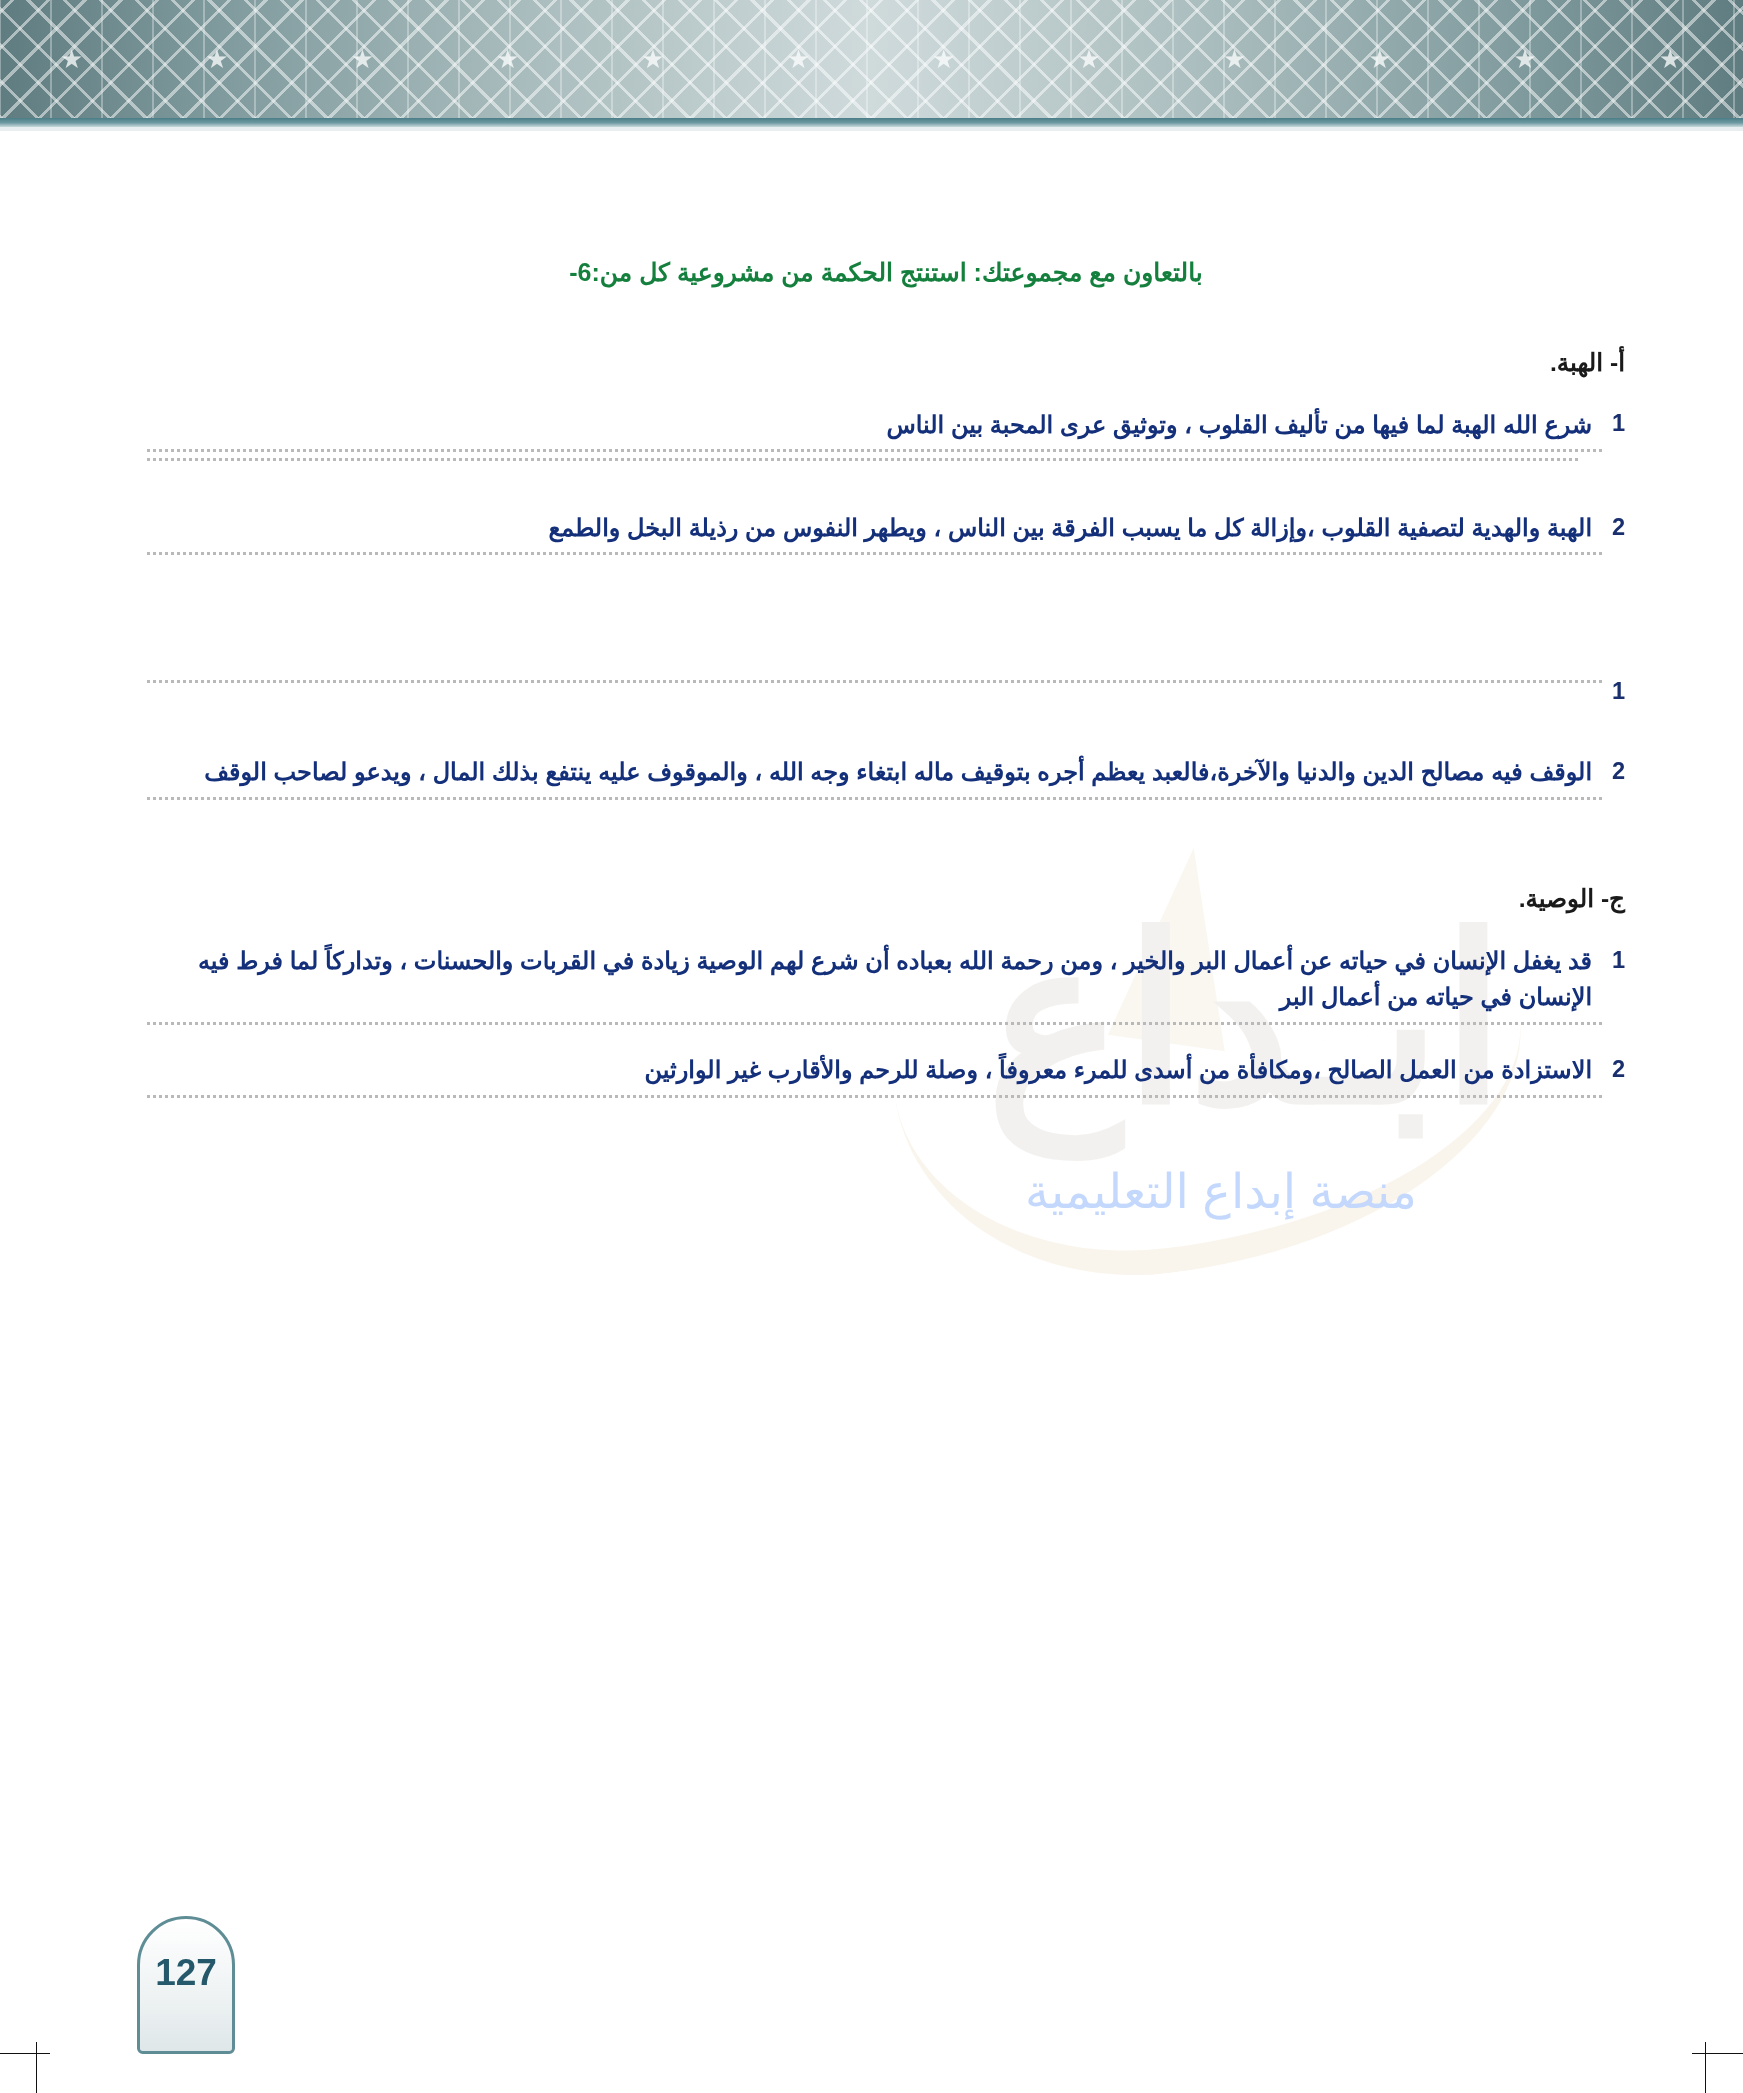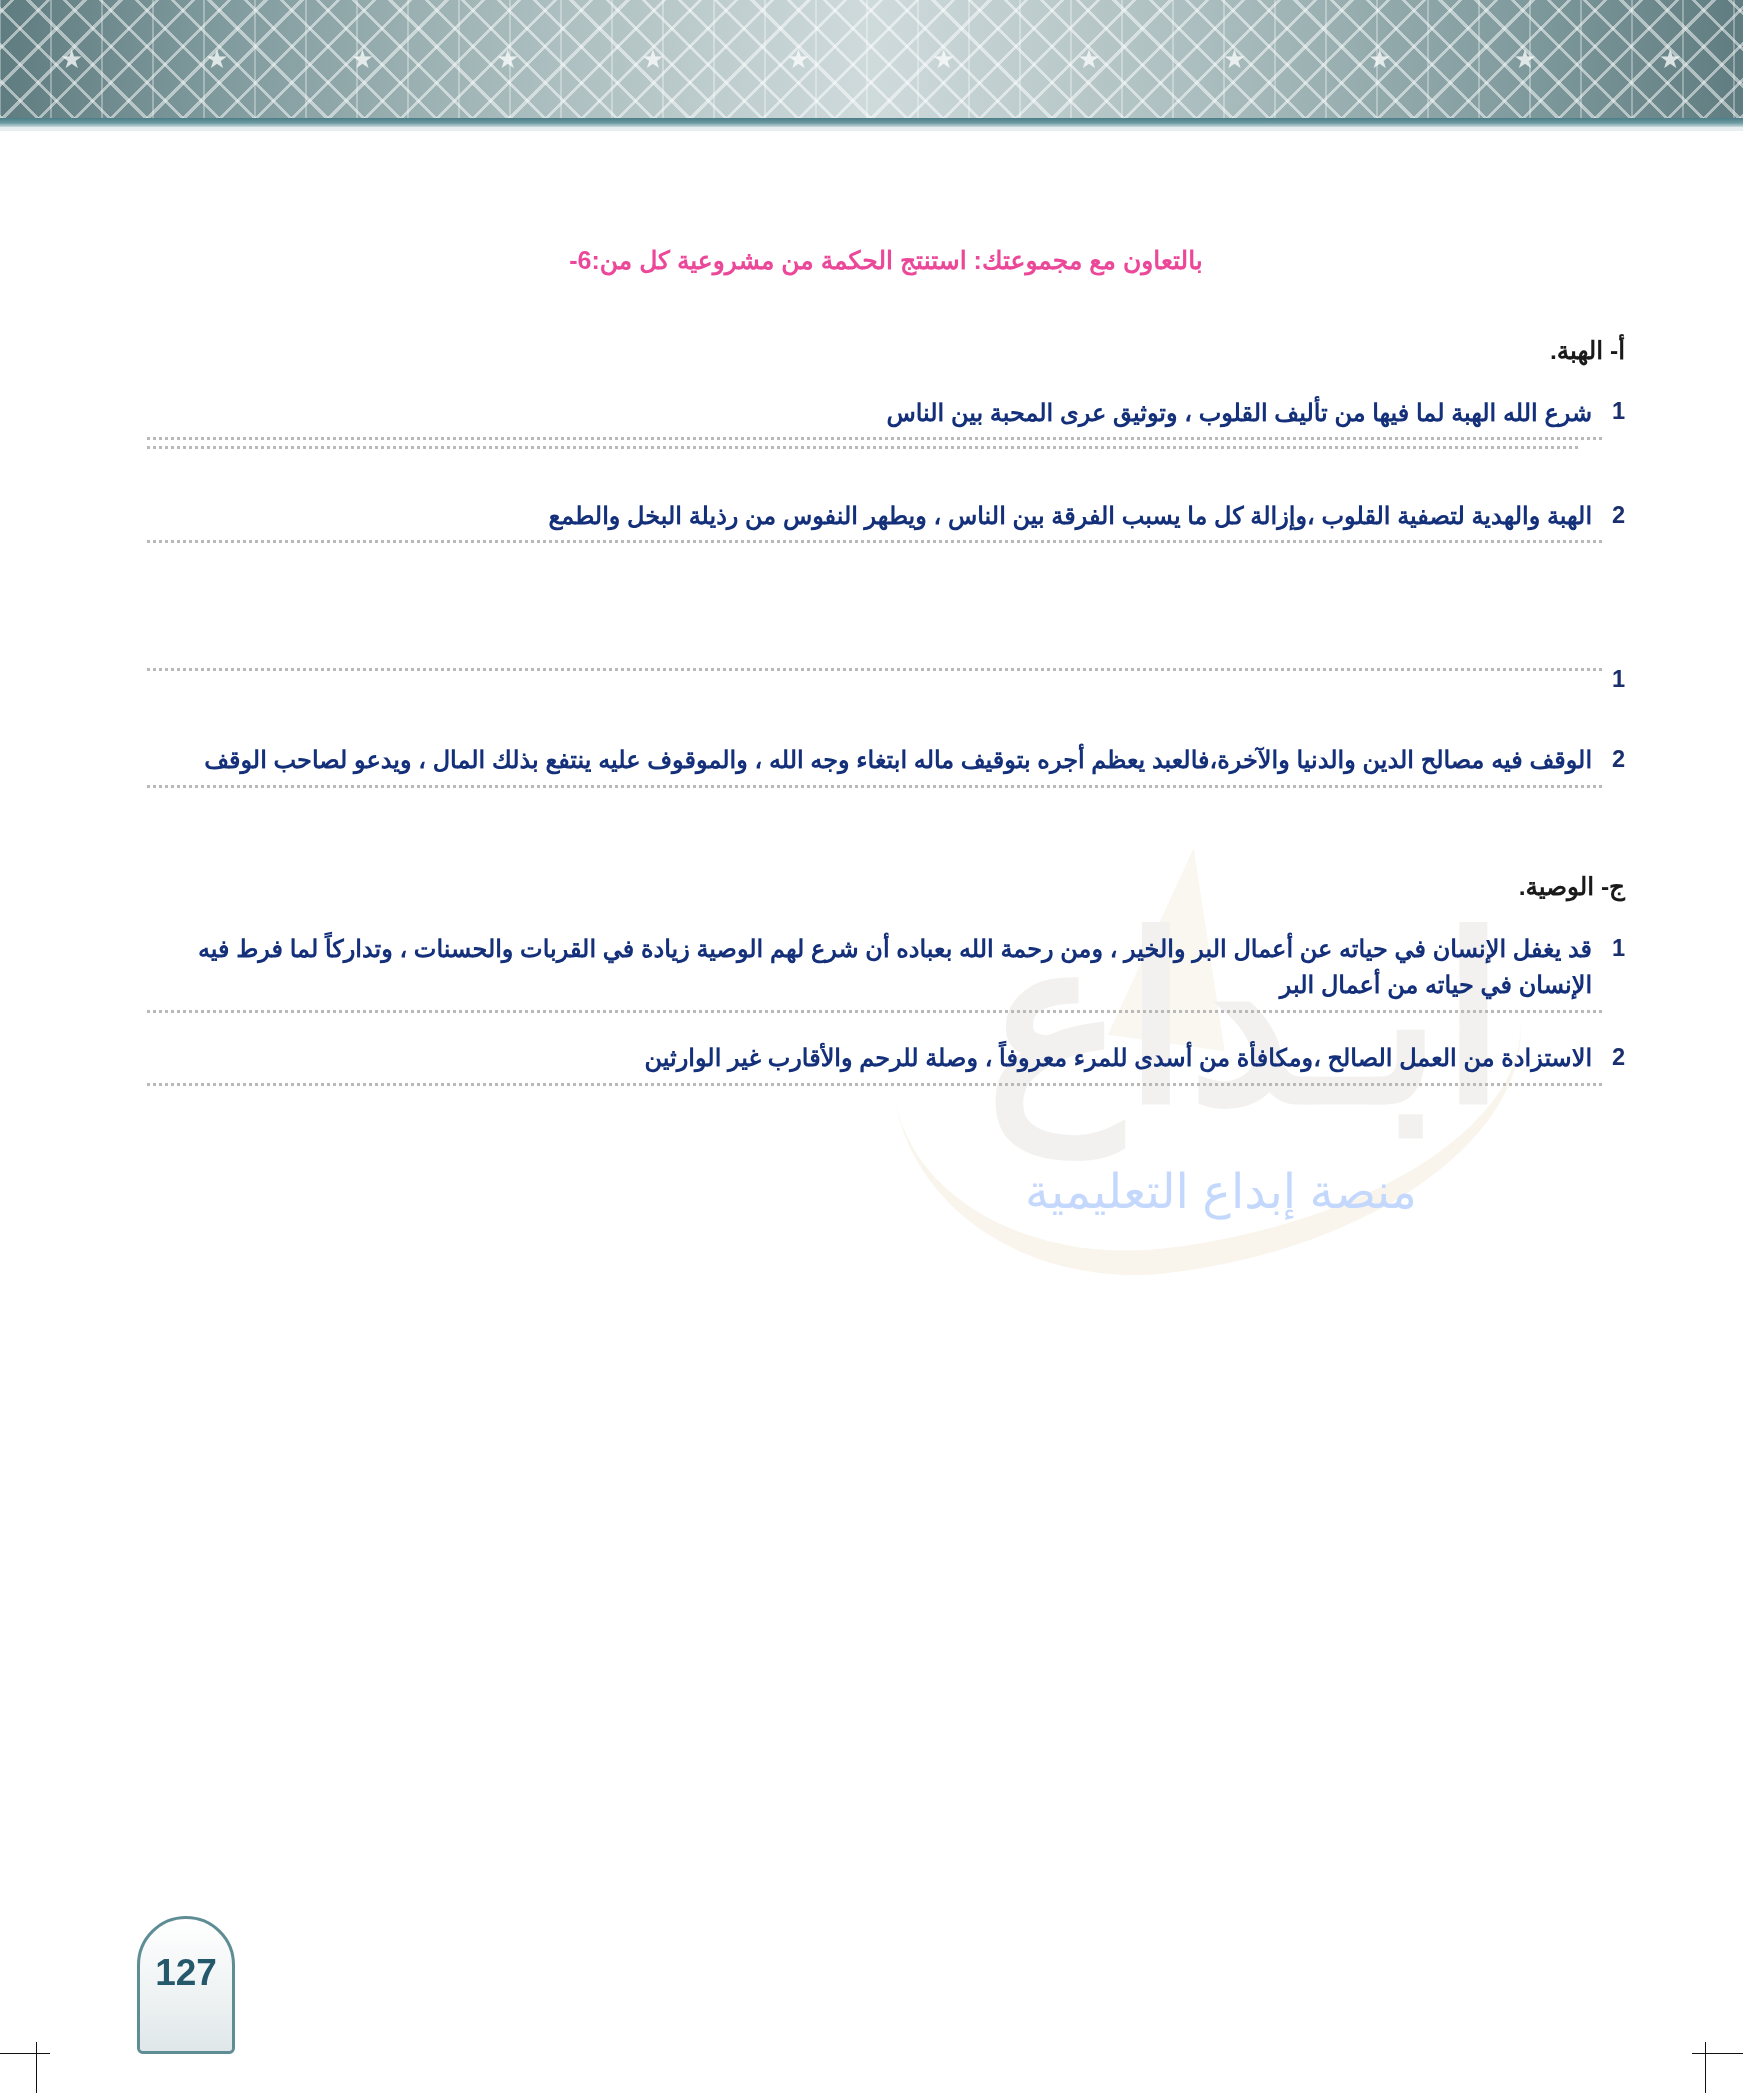--- a/index.html
+++ b/index.html
@@ -130,23 +130,23 @@
     top: 246px;
     right: 0;
     left: 0;
     padding: 0 118px 0 148px;
     direction: rtl;
   }
 
   .q-main {
     font-size: 25px;
     font-weight: bold;
-    color: #ec4899;
+    color: #15803d;
     text-align: center;
-    margin: 0 0 61px 0;
+    margin: 12px 0 61px 0;
     direction: rtl;
   }
   .q-main .qnum { font-weight: bold; }
 
   .sub-head {
     font-size: 24.6px;
     font-weight: bold;
     color: #1a1a1a;
     text-align: right;
     margin: 0 0 29.6px 0;

